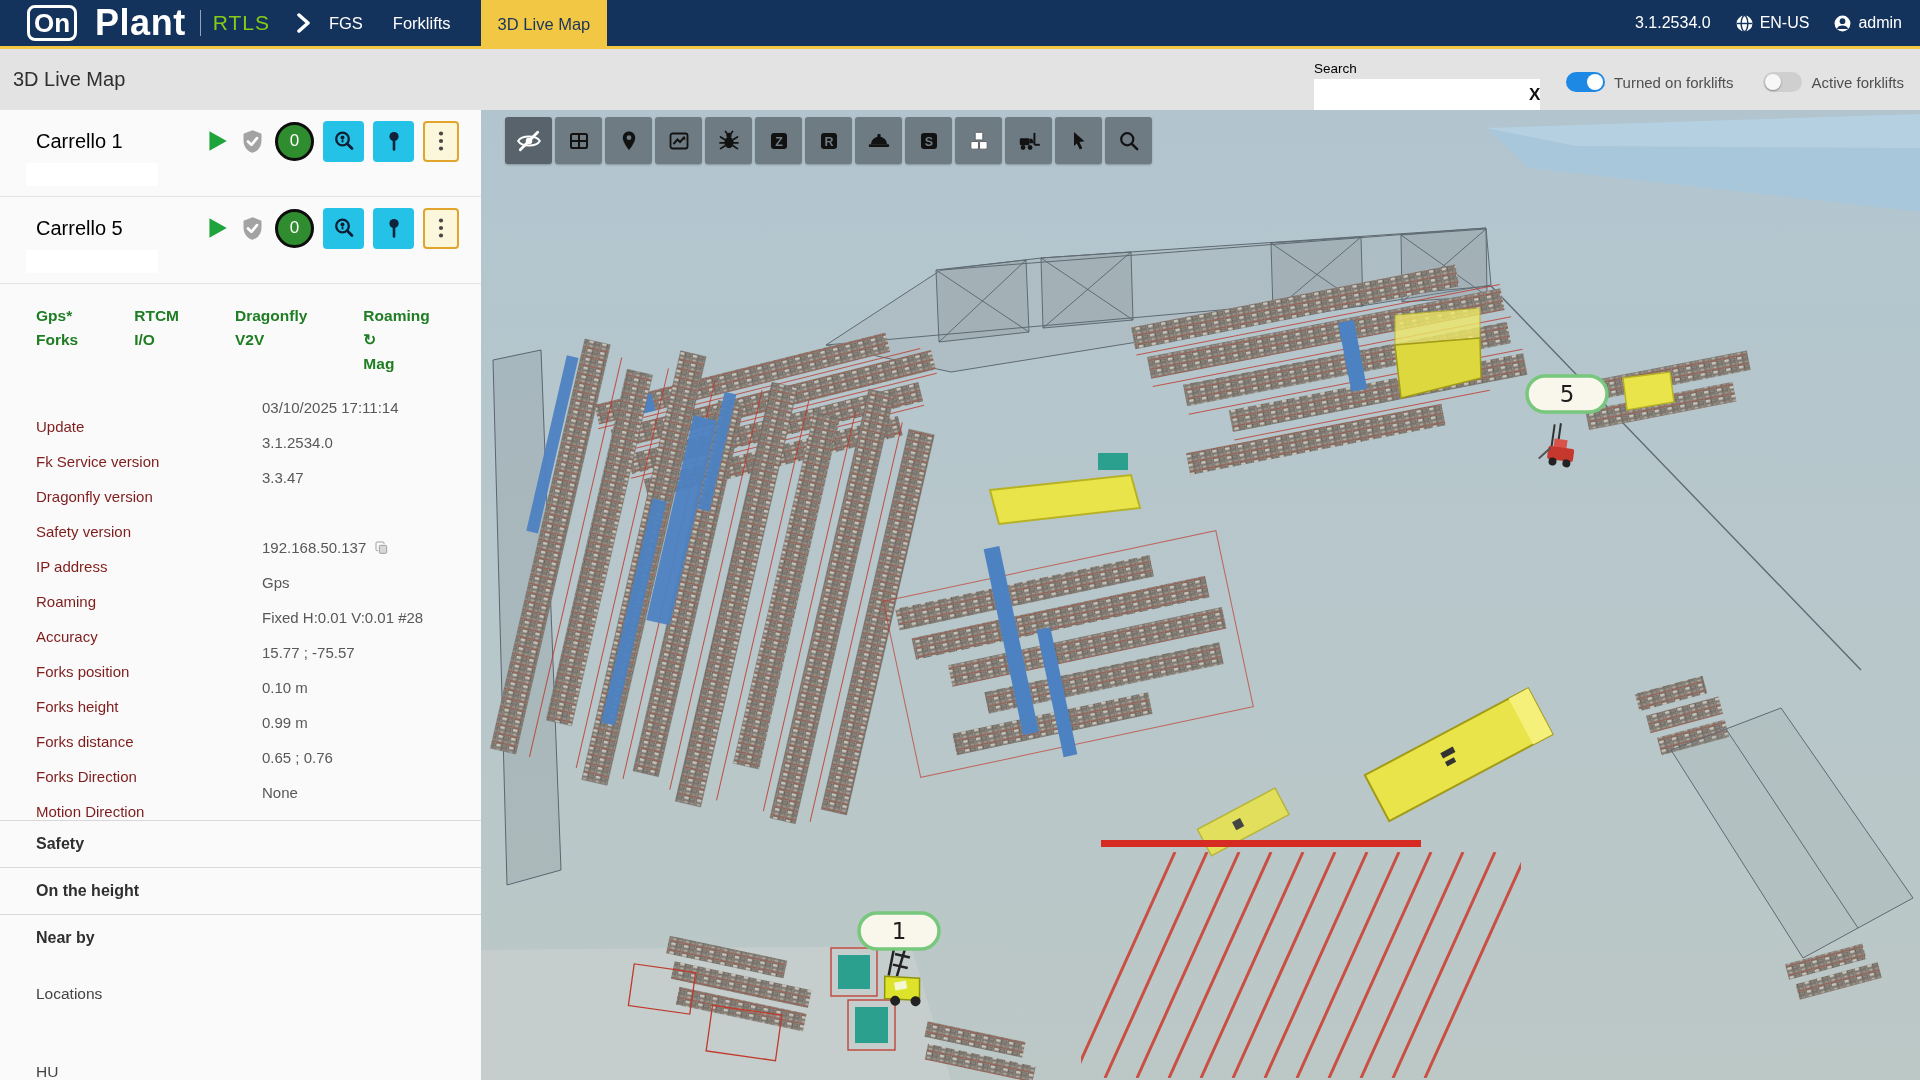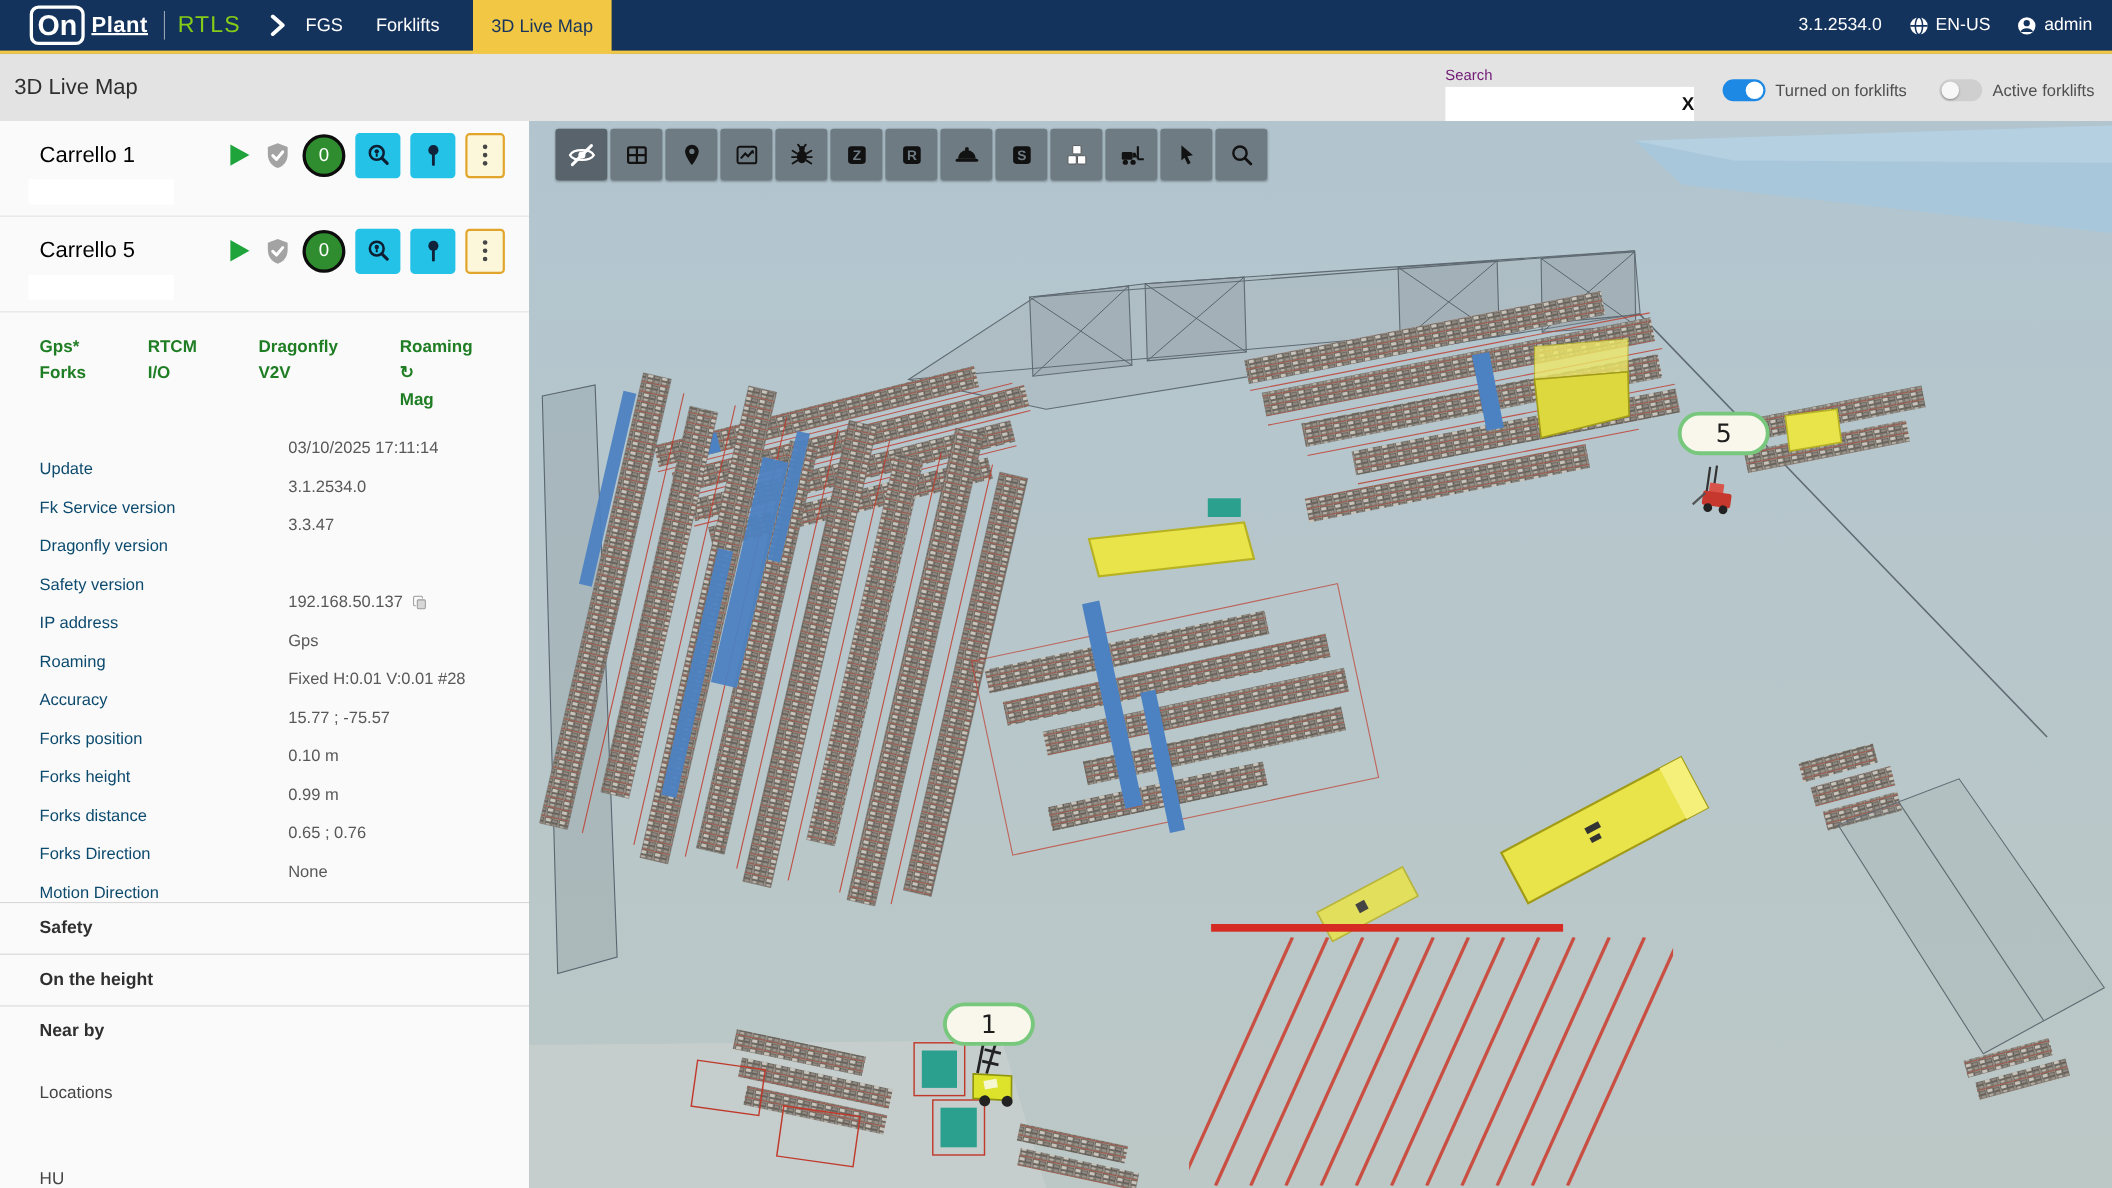--- a/index.html
+++ b/index.html
@@ -4,37 +4,37 @@
 <style>
   * { margin:0; padding:0; box-sizing:border-box; }
   html,body { width:1920px; height:1080px; overflow:hidden;
     font-family:"Liberation Sans", sans-serif; background:#fafafa; }
 
   
   #navbar { position:absolute; top:0; left:0; width:1920px; height:49px;
     background:#14335c; border-bottom:3px solid #f2c744; display:flex; align-items:center; color:#fff; }
   .brand { display:flex; align-items:center; margin-left:14px;padding-left:13px; }
   .brand-on { border:3px solid #fff; border-radius:8px; padding:0 4px; font-weight:bold; font-size:26px; line-height:30px; }
-  .brand-plant { font-weight:bold; font-size:20px; margin-left:6px; letter-spacing:.5px;text-decoration:underline; }
+  .brand-plant { font-weight:bold; font-size:36px; margin-left:18px; letter-spacing:.5px; }
   .brand-div { width:1px; height:26px; background:rgba(255,255,255,.55); margin:0 12px 0 14px; }
   .brand-prod { font-size:21px; letter-spacing:1px; color:#84cc16; }
   .crumb-chevron { margin:0 18px 0 26px; display:flex; align-items:center; }
   .crumb { font-size:16.5px; color:#fff; margin-right:30px; cursor:pointer; }
   .tab-active { height:49px; margin-bottom:-3px; display:flex; align-items:center; padding:0 17px;
     background:#f2c744; color:#17345c; font-size:16.5px; cursor:pointer; }
   #nav-right { margin-left:auto; display:flex; align-items:center; gap:24px; margin-right:18px; font-size:16px; }
   .nav-item { display:flex; align-items:center; gap:6px; cursor:pointer; }
 
   
   #subheader { position:absolute; top:49px; left:0; width:1920px; height:61px; background:#e3e3e3;
     display:flex; align-items:center; }
   #page-title { font-size:20px; color:#2f2f2f; margin-left:13px; }
   #sub-right { margin-left:auto; display:flex; align-items:flex-end; gap:30px; margin-right:16px; }
   .search-block { display:flex; flex-direction:column; margin-bottom:-12px; }
-  .search-label { font-size:13.5px; color:#701a75; margin-bottom:3px; }
+  .search-label { font-size:13.5px; color:#000000; margin-bottom:3px; }
   .search-wrap { width:222px; height:31px; background:#fff; display:flex; align-items:center; }
   .search-wrap input { flex:1; border:none; outline:none; height:100%; padding:0 8px; font-size:15px; background:transparent; }
   .search-clear { width:34px; height:31px; border:none; background:#fff; font-weight:bold; font-size:17px; color:#111; cursor:pointer; }
   .toggle-group { display:flex; align-items:center; gap:9px; margin-bottom:6px; cursor:pointer; }
   .switch { width:39px; height:20px; border-radius:10px; position:relative; }
   .switch .knob { width:16px; height:16px; border-radius:50%; position:absolute; top:2px; }
   .switch.on { background:#1e88e5; } .switch.on .knob { right:2px; background:#fff; }
   .switch.off { background:#cfcfcf; } .switch.off .knob { left:2px; background:#f7f7f7; box-shadow:0 1px 2px rgba(0,0,0,.35); }
   .toggle-label { font-size:15px; color:#4f4f4f; }
 
@@ -53,21 +53,21 @@
   .dots-btn { width:36px; height:41px; border:2px solid #e2a52b; border-radius:4px; background:#fcf6da; cursor:pointer;
     display:flex; align-items:center; justify-content:center; }
   .fk-blank { width:132px; height:23px; background:#fff; margin:1px 0 4px -10px; }
 
   
   #detail { padding:0 0 0 0; }
   .links-row { display:flex; gap:56px; padding:20px 20px 6px 36px; }
   .link-col { display:flex; flex-direction:column; line-height:24px; }
   .g-link { color:#1f7d24; font-weight:bold; font-size:15.5px; text-decoration:none; cursor:pointer; }
   .kv-row { display:flex; align-items:center; height:35px; padding-left:36px; font-size:15px; }
-  .kv-label { width:226px; color:#0c4a6e;margin-top:37px; }
+  .kv-label { width:226px; color:#7f1d1d;margin-top:37px; }
   .kv-value { color:#585858; display:flex; align-items:center; gap:8px; }
   .kv-list { padding-top:8px; padding-bottom:10px; }
   .divider { height:1px; background:#d8d8d8; }
   .section-h { font-size:16px; font-weight:bold; color:#2f2f2f; padding:14px 0 14px 36px; cursor:pointer; }
   .section-p { font-size:15.5px; color:#444; padding:10px 0 10px 36px; cursor:pointer; }
   .copy-ic { cursor:pointer; display:flex; }
 
   
   #map { position:absolute; left:481px; top:110px; right:0; bottom:0; background:#b7c6cc; overflow:hidden; }
   #map-toolbar { position:absolute; left:24px; top:7px; display:flex; gap:3px; z-index:5; }

